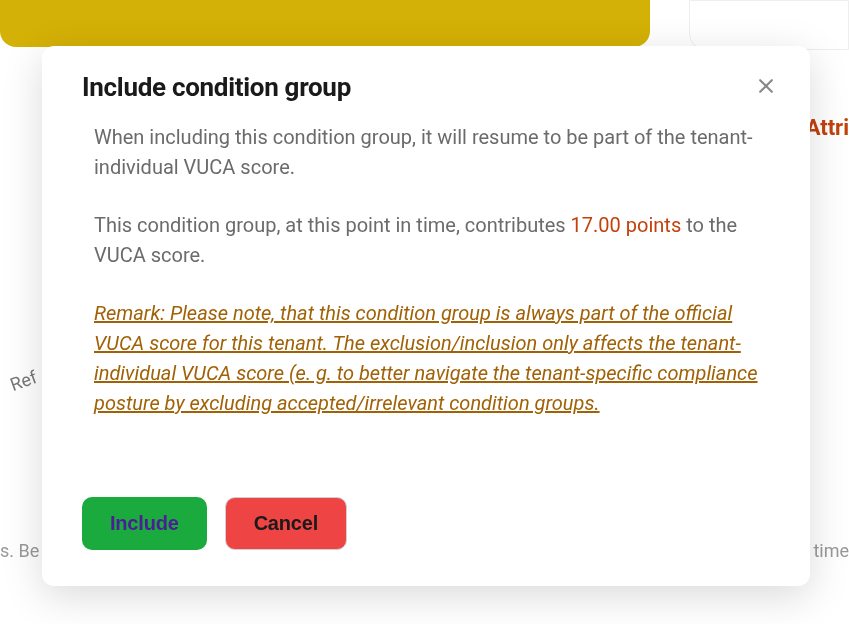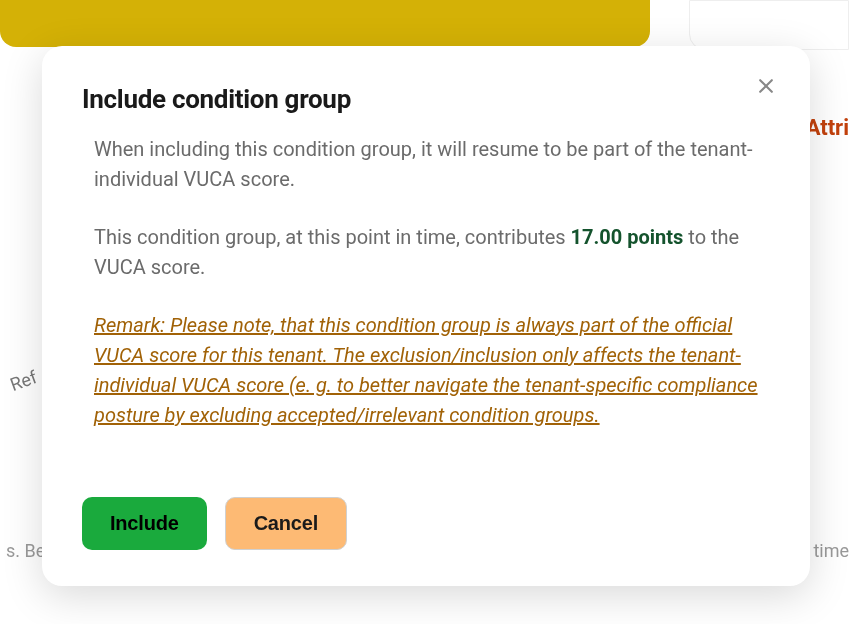--- a/index.html
+++ b/index.html
@@ -48,23 +48,23 @@
       font-size: 18px;
       white-space: nowrap;
     }
     .modal {
       position: absolute;
       top: 46px;
       left: 42px;
       width: 768px;
       height: 540px;
       background: #fff;
-      border-radius: 20px;
+      border-radius: 12px;
       box-shadow: 0 10px 40px rgba(0,0,0,0.15);
-      padding: 38px 40px 38px 40px;
+      padding: 26px 40px 38px 40px;
     }
     .modal-close {
       position: absolute;
       top: 28px;
       right: 30px;
       width: 28px;
       height: 28px;
       cursor: pointer;
       display: flex;
       align-items: center;
@@ -85,22 +85,22 @@
     .modal-body {
       color: #6b6b6b;
       font-size: 20px;
       line-height: 1.5;
     }
     .modal-body p {
       margin-bottom: 28px;
       margin-left: 12px;
     }
     .modal-body .points {
-      font-weight: 700;
-      color: #14532d;
+      font-weight: 400;
+      color: #c2410c;
     }
     .modal-body .remark {
       font-style: italic;
       color: #a16207;
       text-decoration: underline;
     }
     .modal-footer {
       position: absolute;
       bottom: 36px;
       left: 40px;
@@ -111,35 +111,35 @@
       font-size: 20px;
       font-weight: 600;
       padding: 14px 28px;
       border-radius: 10px;
       cursor: pointer;
       border: none;
       letter-spacing: -0.2px;
     }
     .btn-primary {
       background: #1aaa3d;
-      color: #000000;
+      color: #4c1d95;
     }
     .btn-secondary {
-      background: #fdba74;
+      background: #ef4444;
       color: #1a1a1a;
       border: 1px solid #d0d0d0;
     }
   </style>
 </head>
 <body>
 
 <div class="backdrop">
   <div class="bg-yellow-bar"></div>
   <div class="bg-right-box"></div>
-  <div class="bg-text-overlay" style="top:540px; left:0;padding-left:6px;">s. Be</div>
+  <div class="bg-text-overlay" style="top:540px; left:0;">s. Be</div>
   <div class="bg-text-overlay" style="top:115px; right:0; color:#c2410c; font-weight:700; font-size:22px;">Attri</div>
   <div class="bg-text-overlay" style="top:540px; right:0;">time</div>
   <div class="bg-text-overlay" style="top:370px; left:10px; transform:rotate(-20deg); color:#777;">Ref</div>
 </div>
 
 <div class="modal">
   <div class="modal-close">
     <span>
       <svg viewBox="0 0 24 24" fill="none" stroke="currentColor" stroke-width="2.5" stroke-linecap="round">
         <line x1="5" y1="5" x2="19" y2="19"></line>

